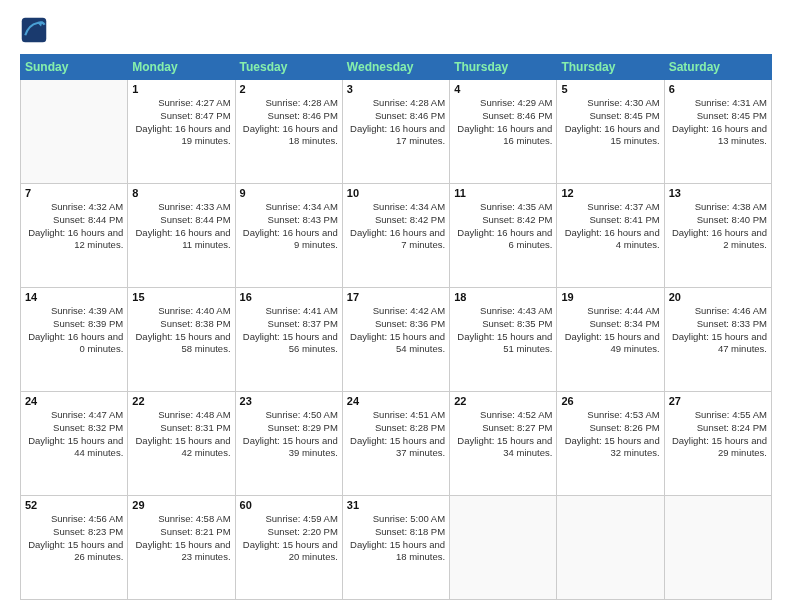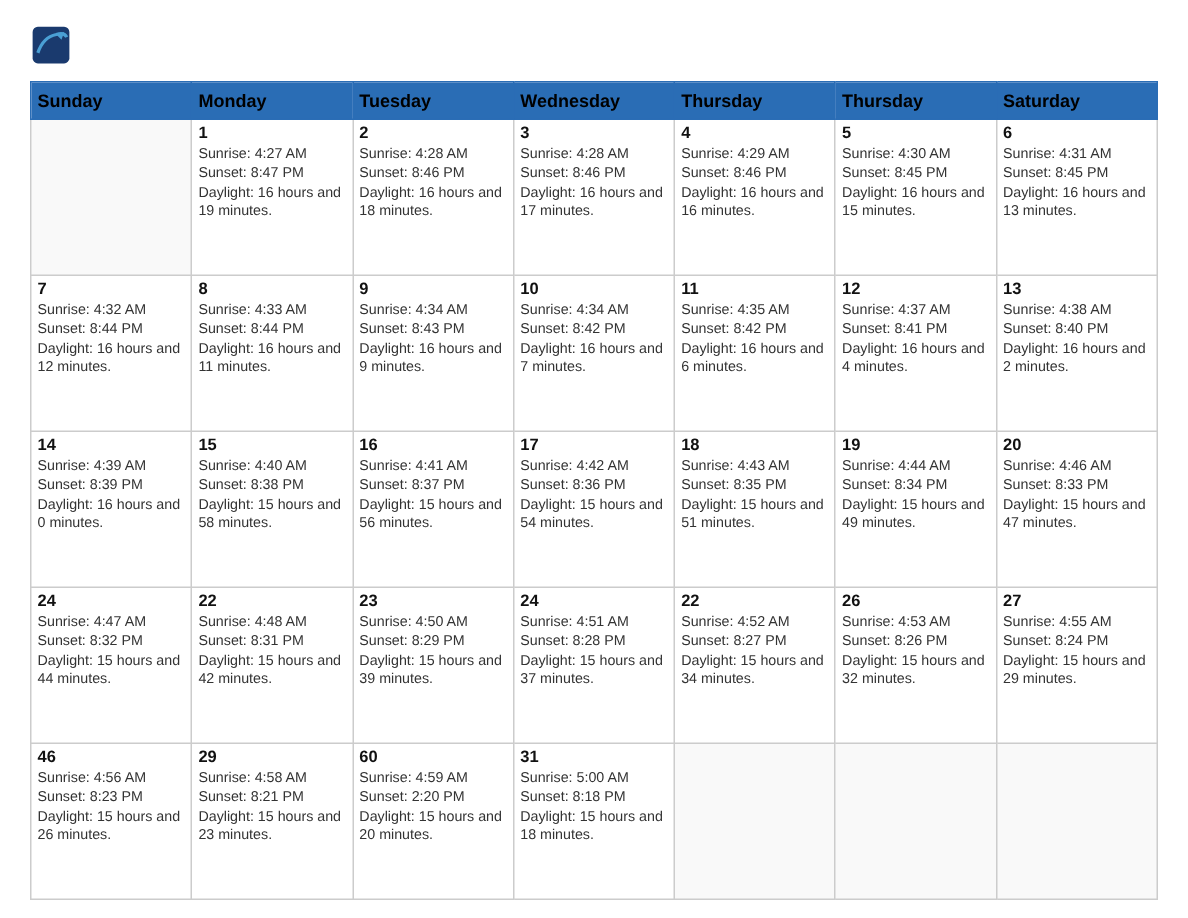--- a/index.html
+++ b/index.html
@@ -57,21 +57,21 @@
     }
     .calendar {
       flex: 1;
       border: 1px solid #ccc;
       border-collapse: collapse;
       width: 100%;
       table-layout: fixed;
     }
     .calendar th {
       background-color: #2a6db5;
-      color: #000000;
+      color: #86efac;
       font-size: 12px;
       font-weight: bold;
       padding: 5px 4px;
       text-align: left;
       border: 1px solid #2a6db5;
     }
     .calendar td {
       vertical-align: top;
       border: 1px solid #ccc;
       padding: 3px 4px;
@@ -86,20 +86,21 @@
       font-size: 11px;
       font-weight: bold;
       color: #111;
       display: block;
       margin-bottom: 2px;
     }
     .day-info {
       font-size: 9.5px;
       line-height: 1.35;
       color: #333;
+      text-align: right;
     }
     tr.week td {
       height: 88px;
     }
   </style>
 </head>
 <body>
 
 <div class="page">
   <div class="header">
@@ -326,21 +327,21 @@
           <td>
             <span class="day-num">27</span>
             <div class="day-info">Sunrise: 4:55 AM
 Sunset: 8:24 PM
 Daylight: 15 hours
 and 29 minutes.</div>
           </td>
         </tr>
         <tr class="week">
           <td>
-            <span class="day-num">46</span>
+            <span class="day-num">52</span>
             <div class="day-info">Sunrise: 4:56 AM
 Sunset: 8:23 PM
 Daylight: 15 hours
 and 26 minutes.</div>
           </td>
           <td>
             <span class="day-num">29</span>
             <div class="day-info">Sunrise: 4:58 AM
 Sunset: 8:21 PM
 Daylight: 15 hours

